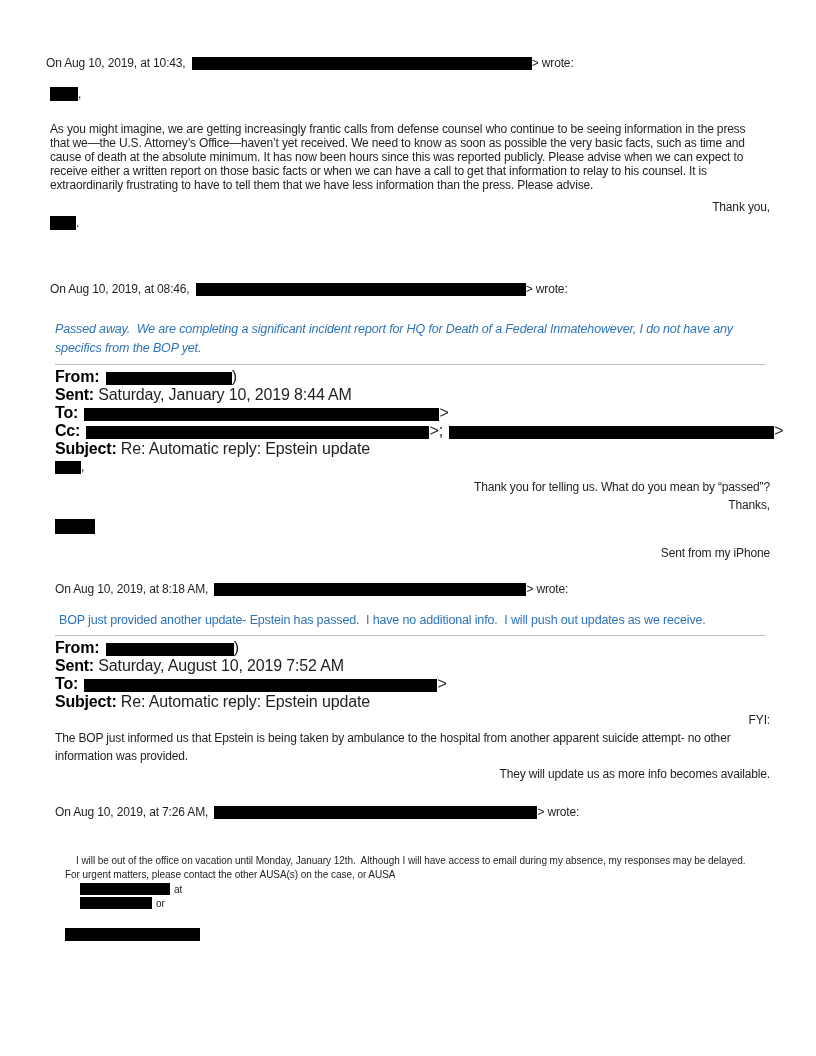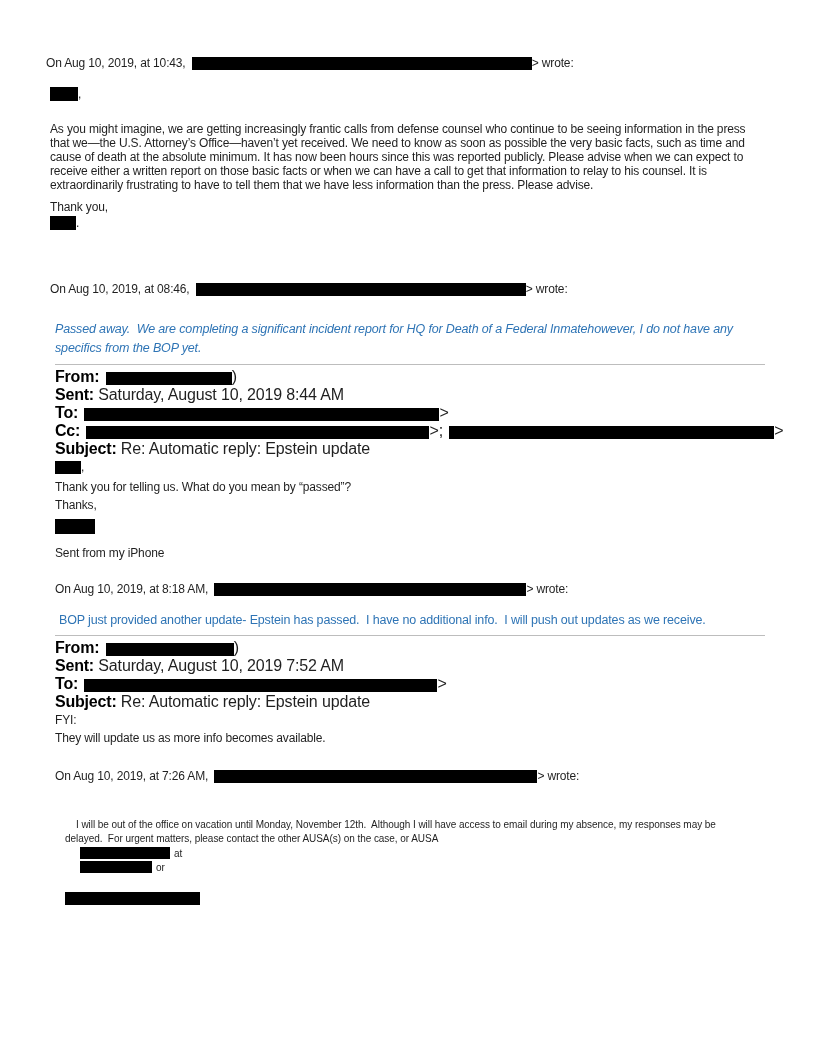--- a/index.html
+++ b/index.html
@@ -22,21 +22,21 @@
   .redact-block { background:#000; }
   .prewrap { white-space:pre-wrap; }
   .body-para { font-size:12px; line-height:14px; width:700px; }
   .indent-1 { margin-left:4px; }
   .indent-2 { margin-left:9px; }
   .indent-3 { margin-left:13px; }
   .quote-blue { color:#2E74B5; font-size:12.5px; line-height:19px; width:690px; }
   .hdr-block { border-top:1px solid #bdbdbd; padding-top:3px; width:710px; }
   .hdr-line { font-size:16px; line-height:18px; white-space:nowrap; }
   .hdr-line b { color:#000; letter-spacing:-0.2px; }
-  .plain-line { font-size:12px; line-height:14px; }
+  .plain-line { font-size:12px; line-height:14px;text-align:right; }
   .footer-small { font-size:10px; letter-spacing:-0.05px; line-height:14.5px; width:690px; }
   .footer-small .redact { height:12px; }
 </style>
 </head>
 <body>
 
 <div class="page">
 
   <div class="attr-line">
     <span>On Aug 10, 2019, at 10:43,</span>
@@ -61,21 +61,21 @@
 
   <div class="quote-blue indent-2 prewrap" style="margin-top:24px;font-style:italic;">Passed away.  We are completing a significant incident report for HQ for Death of a Federal Inmatehowever, I do not have any specifics from the BOP yet.</div>
 
   <div class="hdr-block indent-2" style="margin-top:6px;">
     <div class="hdr-line">
       <b>From:</b>
       <span class="redact" style="width:126px; margin-left:2px;"></span><span>)</span>
     </div>
     <div class="hdr-line">
       <b>Sent:</b>
-      <span>Saturday, August 10, 2019 8:44 AM</span>
+      <span>Saturday, January 10, 2019 8:44 AM</span>
     </div>
     <div class="hdr-line">
       <b>To:</b>
       <span class="redact" style="width:355px; margin-left:2px;"></span><span>&gt;</span>
     </div>
     <div class="hdr-line">
       <b>Cc:</b>
       <span class="redact" style="width:343px; margin-left:2px;"></span><span>&gt;;</span>
       <span class="redact" style="width:325px; margin-left:2px;"></span><span>&gt;</span>
     </div>
@@ -116,27 +116,28 @@
       <b>To:</b>
       <span class="redact" style="width:353px; margin-left:2px;"></span><span>&gt;</span>
     </div>
     <div class="hdr-line">
       <b>Subject:</b>
       <span>Re: Automatic reply: Epstein update</span>
     </div>
   </div>
 
   <div class="plain-line indent-2" style="line-height:18px;">FYI:</div>
+  <div class="body-para indent-2 prewrap" style="line-height:18px; width:705px;">The BOP just informed us that Epstein is being taken by ambulance to the hospital from another apparent suicide attempt- no other information was provided.</div>
   <div class="plain-line indent-2" style="line-height:18px;">They will update us as more info becomes available.</div>
 
   <div class="attr-line indent-2" style="margin-top:22px;">
     <span>On Aug 10, 2019, at 7:26 AM,</span>
     <span class="redact" style="width:323px; margin-left:3px;"></span><span>&gt; wrote:</span>
   </div>
 
   <div class="footer-small prewrap" style="margin-top:20px; margin-left:19px;">
-    <span>I will be out of the office on vacation until Monday, November 12th.  Although I will have access to email during my absence, my responses may be delayed.  For urgent matters, please contact the other AUSA(s) on the case, or AUSA</span>
+    <span>I will be out of the office on vacation until Monday, January 12th.  Although I will have access to email during my absence, my responses may be delayed.  For urgent matters, please contact the other AUSA(s) on the case, or AUSA</span>
     <span class="redact" style="width:90px; margin-left:4px; margin-right:4px;"></span><span>at</span>
     <span class="redact" style="width:72px; margin-left:4px; margin-right:4px;"></span><span>or</span>
     <div class="redact-block" style="width:135px; height:13px; margin-top:2px;"></div>
   </div>
 
 </div>
 
 </body></html>

